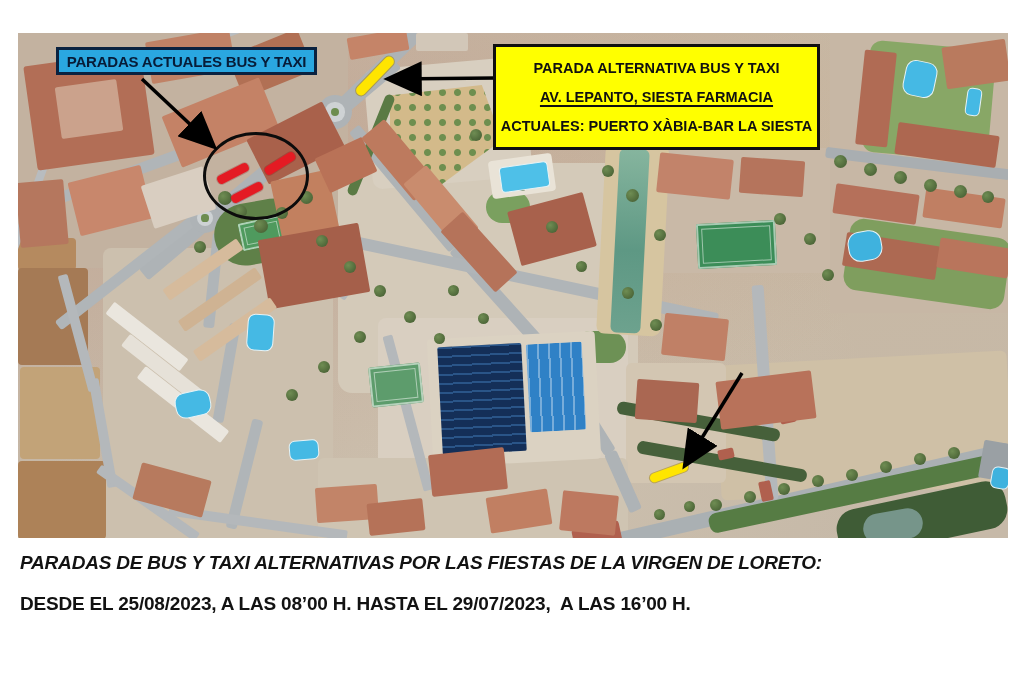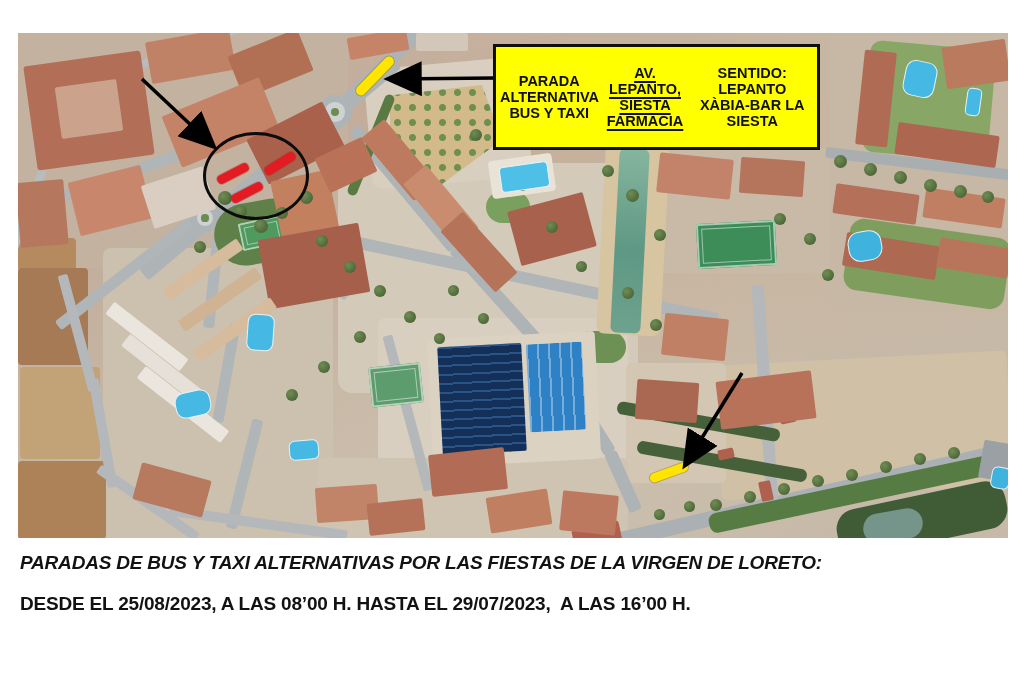--- a/index.html
+++ b/index.html
@@ -26,21 +26,21 @@
   .anno{position:absolute;z-index:60;}
   .arrows{position:absolute;left:0;top:0;width:990px;height:505px;z-index:62;pointer-events:none;}
   .ellipse{left:185px;top:99px;width:106px;height:88px;border:3px solid #0c0c0c;border-radius:50%;
            background:transparent;box-sizing:border-box;}
   .red-dash{height:9px;background:var(--marker-red,#e41b23);border-radius:4px;box-shadow:0 0 0 1px rgba(130,10,10,.25);}
   .ymark{background:var(--marker-yellow,#ffe500);border-radius:6px;box-shadow:0 0 0 1px rgba(160,130,0,.5);}
   .label-blue{left:38px;top:14px;width:261px;height:28px;background:var(--label-blue,#2aa7e0);
               border:3px solid #0a2240;box-sizing:border-box;display:flex;align-items:center;justify-content:center;
               z-index:70;font-weight:bold;font-size:15px;color:#071c38;letter-spacing:-.2px;white-space:nowrap;}
   .label-yellow{background:var(--label-yellow,#ffff00);border:3px solid #101010;box-sizing:border-box;
-                display:flex;flex-direction:row;justify-content:space-around;align-items:center;
+                display:flex;flex-direction:column;justify-content:space-around;align-items:center;
                 z-index:70;font-weight:bold;color:#101010;text-align:center;padding:6px 4px;}
   .box1{left:475px;top:11px;width:327px;height:106px;font-size:14.5px;}
   .box2{left:679px;top:235px;width:293px;height:103px;font-size:14.5px;}
   .label-yellow .u{text-decoration:underline;text-decoration-thickness:2px;text-underline-offset:3px;}
   .footer-line{position:absolute;left:20px;font-weight:bold;font-size:19px;color:#121212;
                letter-spacing:-.2px;white-space:pre;}
   .fl1{top:552px;font-style:italic;}
   .fl2{top:593px;}
 </style>
 </head>
@@ -226,24 +226,27 @@
 
     <div class="feat anno ellipse"></div>
 
     <div class="feat anno red-dash" style="left:198px;top:136px;width:34px;transform:rotate(-27deg);"></div>
     <div class="feat anno red-dash" style="left:212px;top:155px;width:34px;transform:rotate(-27deg);"></div>
     <div class="feat anno red-dash" style="left:245px;top:126px;width:34px;transform:rotate(-32deg);"></div>
 
     <div class="feat anno ymark" style="left:332px;top:38px;width:50px;height:10px;transform:rotate(-46deg);"></div>
     <div class="feat anno ymark" style="left:631px;top:435px;width:40px;height:9px;transform:rotate(-20deg);"></div>
 
+    <div class="feat label-blue">
+      <span>PARADAS ACTUALES BUS Y TAXI</span>
+    </div>
 
     <div class="feat label-yellow box1">
       <div>PARADA ALTERNATIVA BUS Y TAXI</div>
       <div class="u">AV. LEPANTO, SIESTA FARMACIA</div>
-      <div>SENTIDO: LEPANTO XÀBIA-BAR LA SIESTA</div>
+      <div>ACTUALES: PUERTO XÀBIA-BAR LA SIESTA</div>
     </div>
 
   </div>
 
   <div class="footer-line fl1">PARADAS DE BUS Y TAXI ALTERNATIVAS POR LAS FIESTAS DE LA VIRGEN DE LORETO:</div>
   <div class="footer-line fl2">DESDE EL 25/08/2023, A LAS 08’00 H. HASTA EL 29/07/2023,  A LAS 16’00 H.</div>
 </div>
 
 </body></html>

